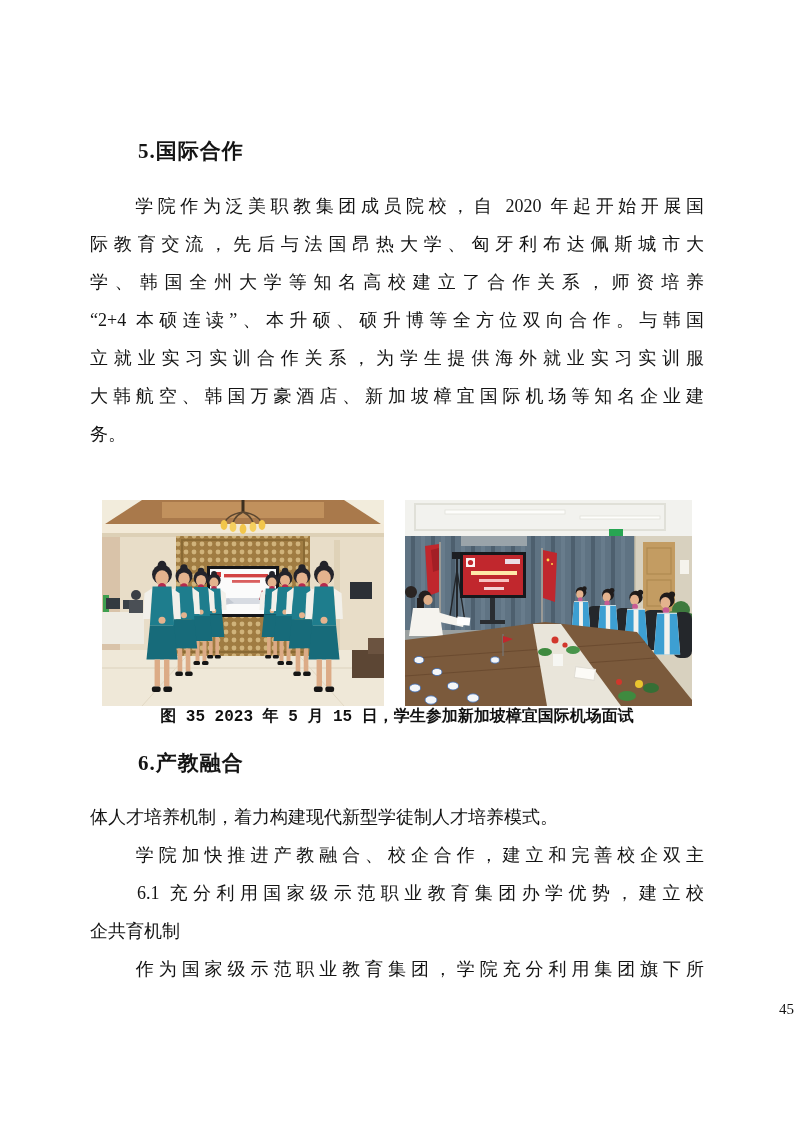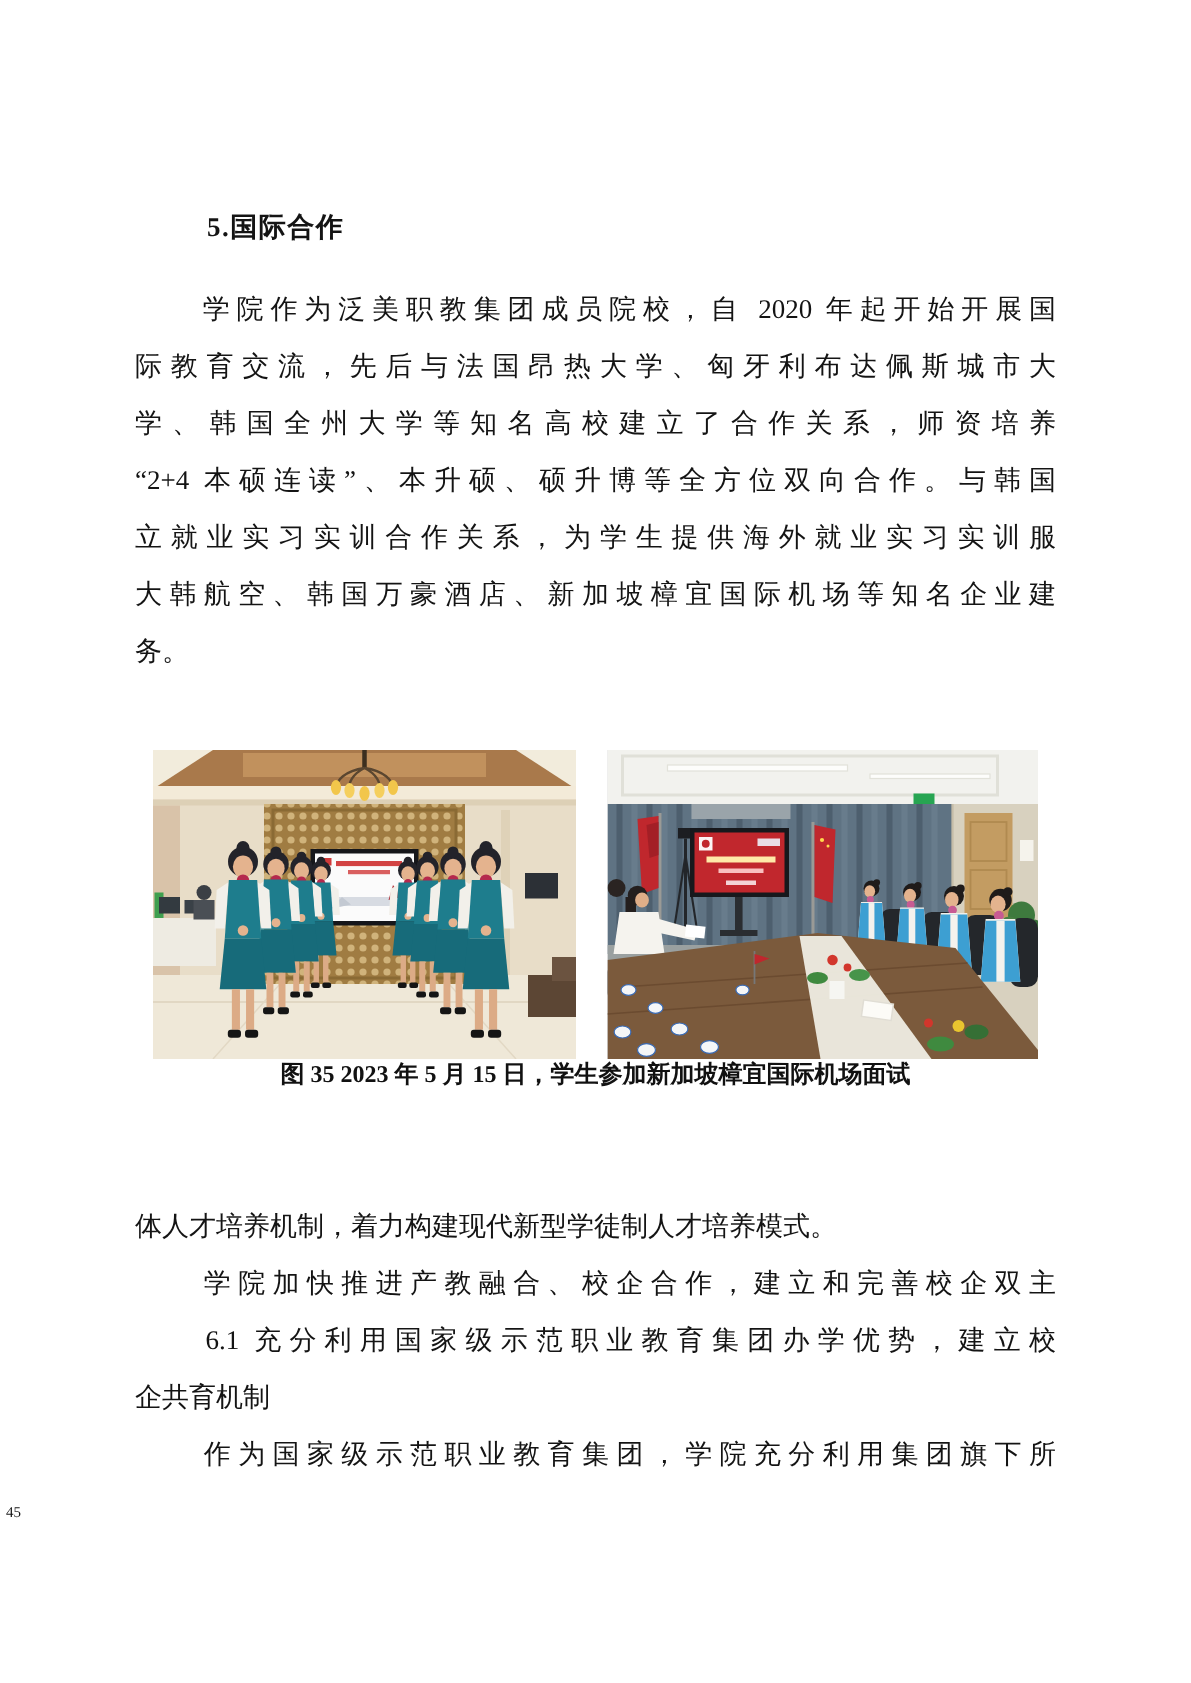--- a/index.html
+++ b/index.html
@@ -8,21 +8,21 @@
     width:794px;height:1122px;
     margin:0 auto;
     background:#ffffff;
     font-family:"Liberation Serif","DejaVu Serif",serif;
     color:#141414;
     overflow:hidden;
   }
   .h-num{
     position:absolute;left:90px;width:614px;
     padding-left:48px;box-sizing:border-box;
-    font-size:18px;font-weight:bold;line-height:30px;
+    font-size:21px;font-weight:bold;line-height:30px;
     font-family:"Liberation Serif","DejaVu Serif",serif;
     letter-spacing:1px;
   }
   .h5{top:136px;}
   .h6{top:748px;}
   .para{position:absolute;left:90px;width:614px;}
   .p5{top:187px;}
   .p6{top:798px;}
   .line{
     height:38px;line-height:38px;
@@ -33,27 +33,27 @@
   .line.j{text-align:justify;text-align-last:justify;}
   .line.end{text-align:left;}
   .figures{
     position:absolute;top:500px;left:102px;width:590px;height:206px;
     display:flex;gap:21px;
   }
   .photo{display:block;background:#ddd;}
   .caption{
     position:absolute;top:705px;left:0;right:0;
     text-align:center;
-    font-family:Liberation Serif, serif;
+    font-family:Liberation Mono, monospace;
     font-weight:bold;font-size:16px;line-height:24px;
     color:#111;
   }
   .pageno{
     position:absolute;top:1000px;left:4px;right:0;
-    text-align:left;font-size:10px;line-height:18px;
+    text-align:right;font-size:15px;line-height:18px;
   }
 </style>
 </head>
 <body>
 
 <div class="page">
 
   <div class="h-num h5">5.国际合作</div>
 
   <div class="para p5">
@@ -293,20 +293,21 @@
         <ellipse cx="222" cy="196" rx="9" ry="5" fill="#3f8a3f"></ellipse>
         <ellipse cx="246" cy="188" rx="8" ry="5" fill="#356f35"></ellipse>
         <circle cx="234" cy="184" r="4" fill="#e9c52f"></circle>
         <circle cx="214" cy="182" r="3" fill="#d2362c"></circle>
       </g>
     </svg>
   </div>
 
   <div class="caption">图 35 2023 年 5 月 15 日，学生参加新加坡樟宜国际机场面试</div>
 
+  <div class="h-num h6">6.产教融合</div>
 
   <div class="para p6">
     <div class="line end">体人才培养机制，着力构建现代新型学徒制人才培养模式。</div>
     <div class="line j">　　学院加快推进产教融合、校企合作，建立和完善校企双主</div>
     <div class="line j">　　6.1 充分利用国家级示范职业教育集团办学优势，建立校</div>
     <div class="line end">企共育机制</div>
     <div class="line j">　　作为国家级示范职业教育集团，学院充分利用集团旗下所</div>
   </div>
 
   <div class="pageno">45</div>

